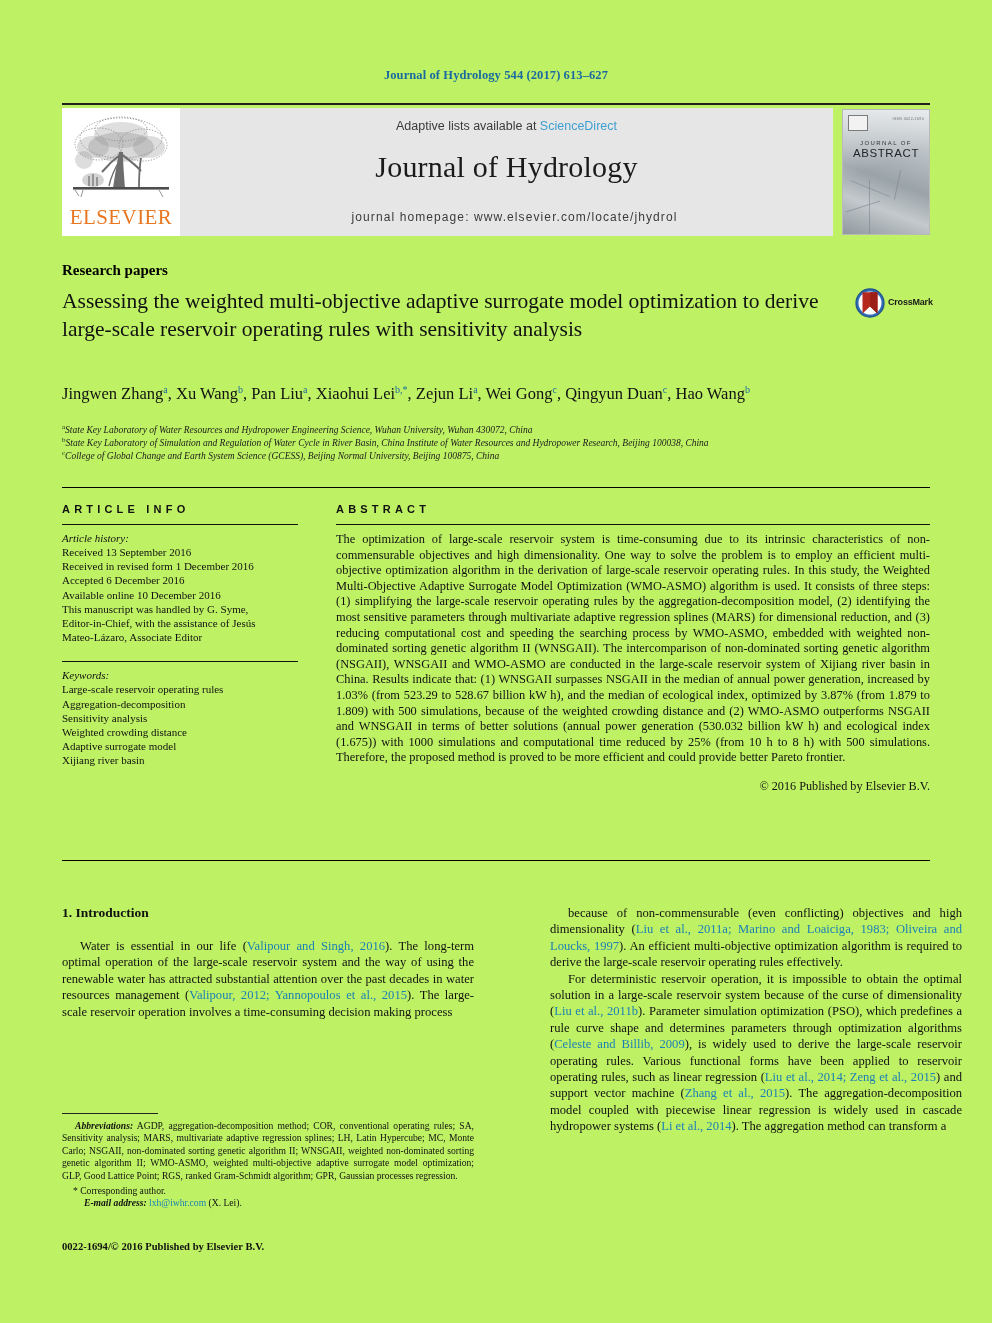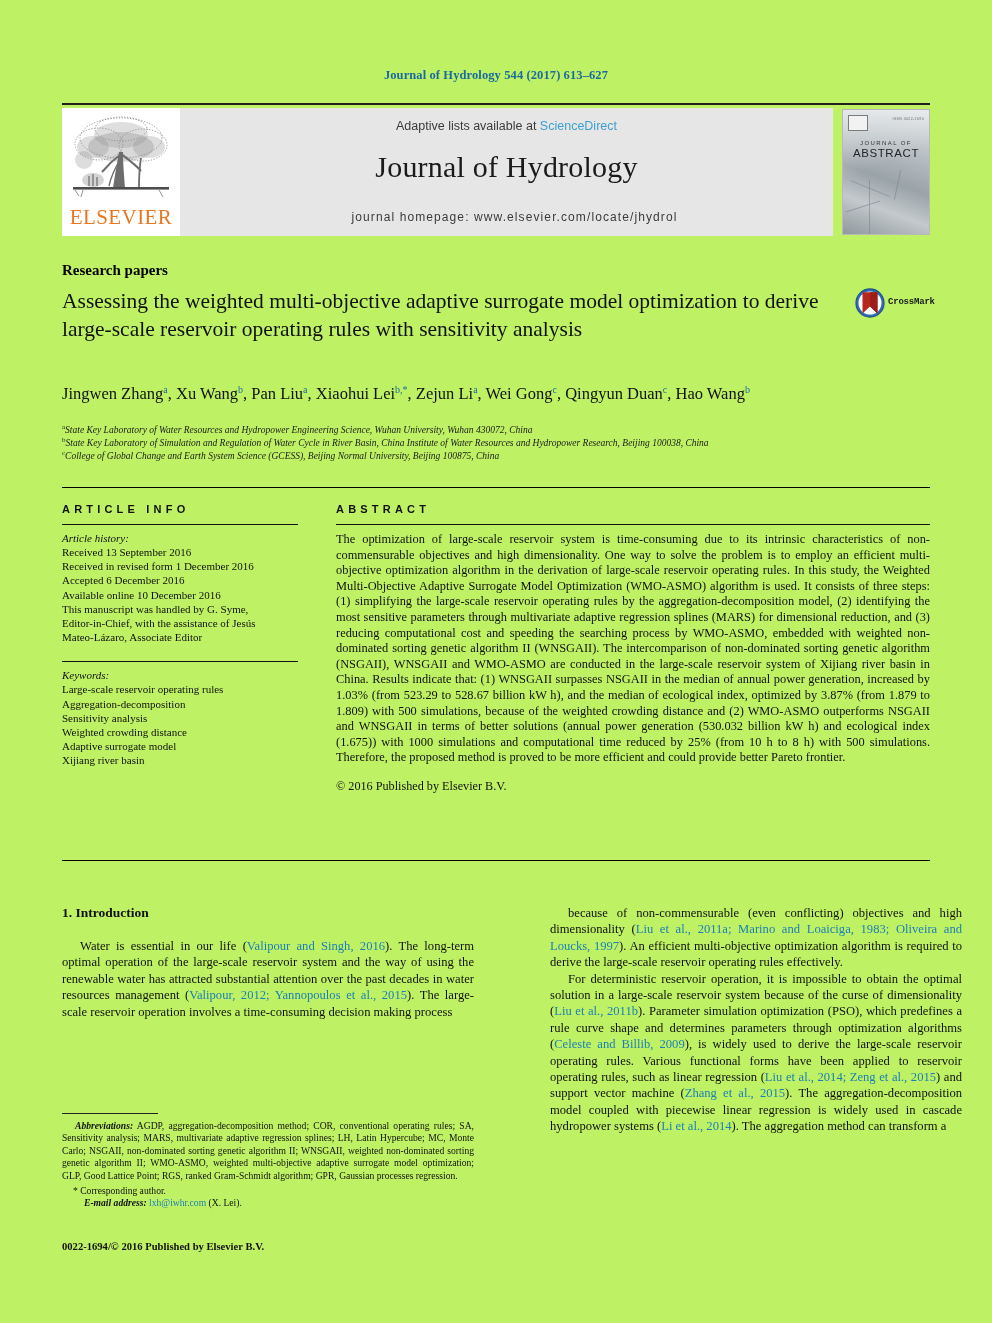--- a/index.html
+++ b/index.html
@@ -183,21 +183,21 @@
     width: 82px;
     height: 36px;
   }
   .crossmark-badge {
     position: absolute; left: 0; top: 0;
     width: 30px; height: 30px;
   }
   .crossmark-text {
     position: absolute;
     left: 33px; top: 9px;
-    font-family: Liberation Mono, monospace;
+    font-family: Liberation Sans, sans-serif;
     font-size: 9px;
     font-weight: bold;
     color: #1a1a1a;
     letter-spacing: -0.2px;
     text-align: center;
   }
 
   .authors {
     position: absolute;
     left: 62px; top: 384px;
@@ -286,20 +286,21 @@
     font-family: "Liberation Serif", serif;
     font-size: 12.4px;
     line-height: 15.6px;
     text-align: justify;
     color: #111;
     margin: 0;
   }
   .copyright-line {
     font-family: "Liberation Serif", serif;
     font-size: 12.2px;
+    text-align: right;
     color: #111;
     margin-top: 13px;
   }
 
   
   .body-col-left {
     position: absolute;
     left: 62px; top: 905px;
     width: 412px;
   }

